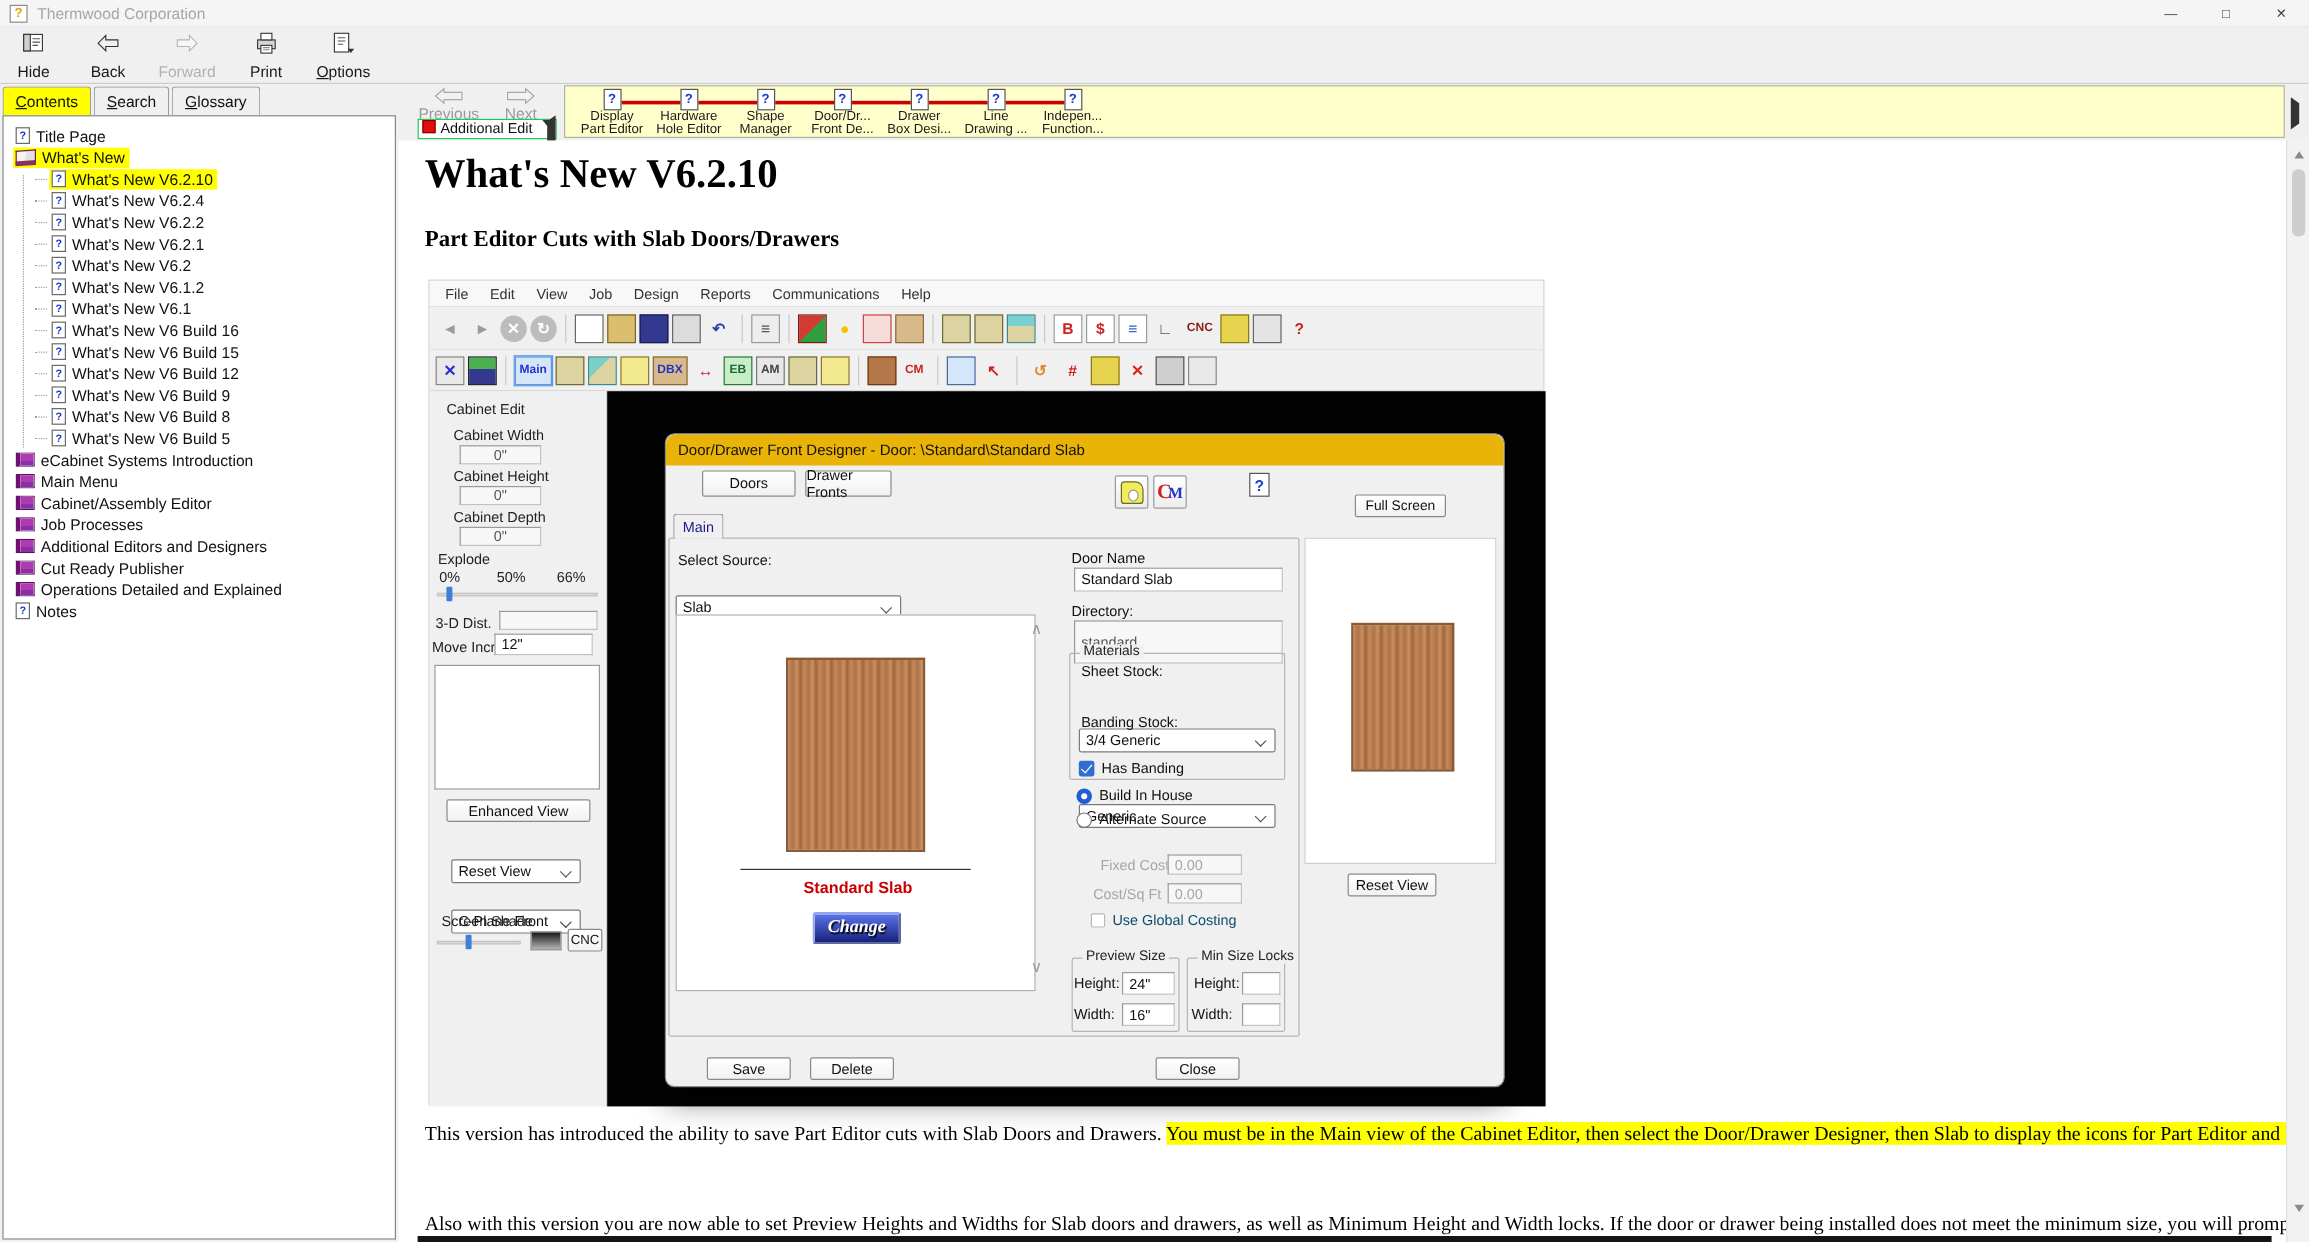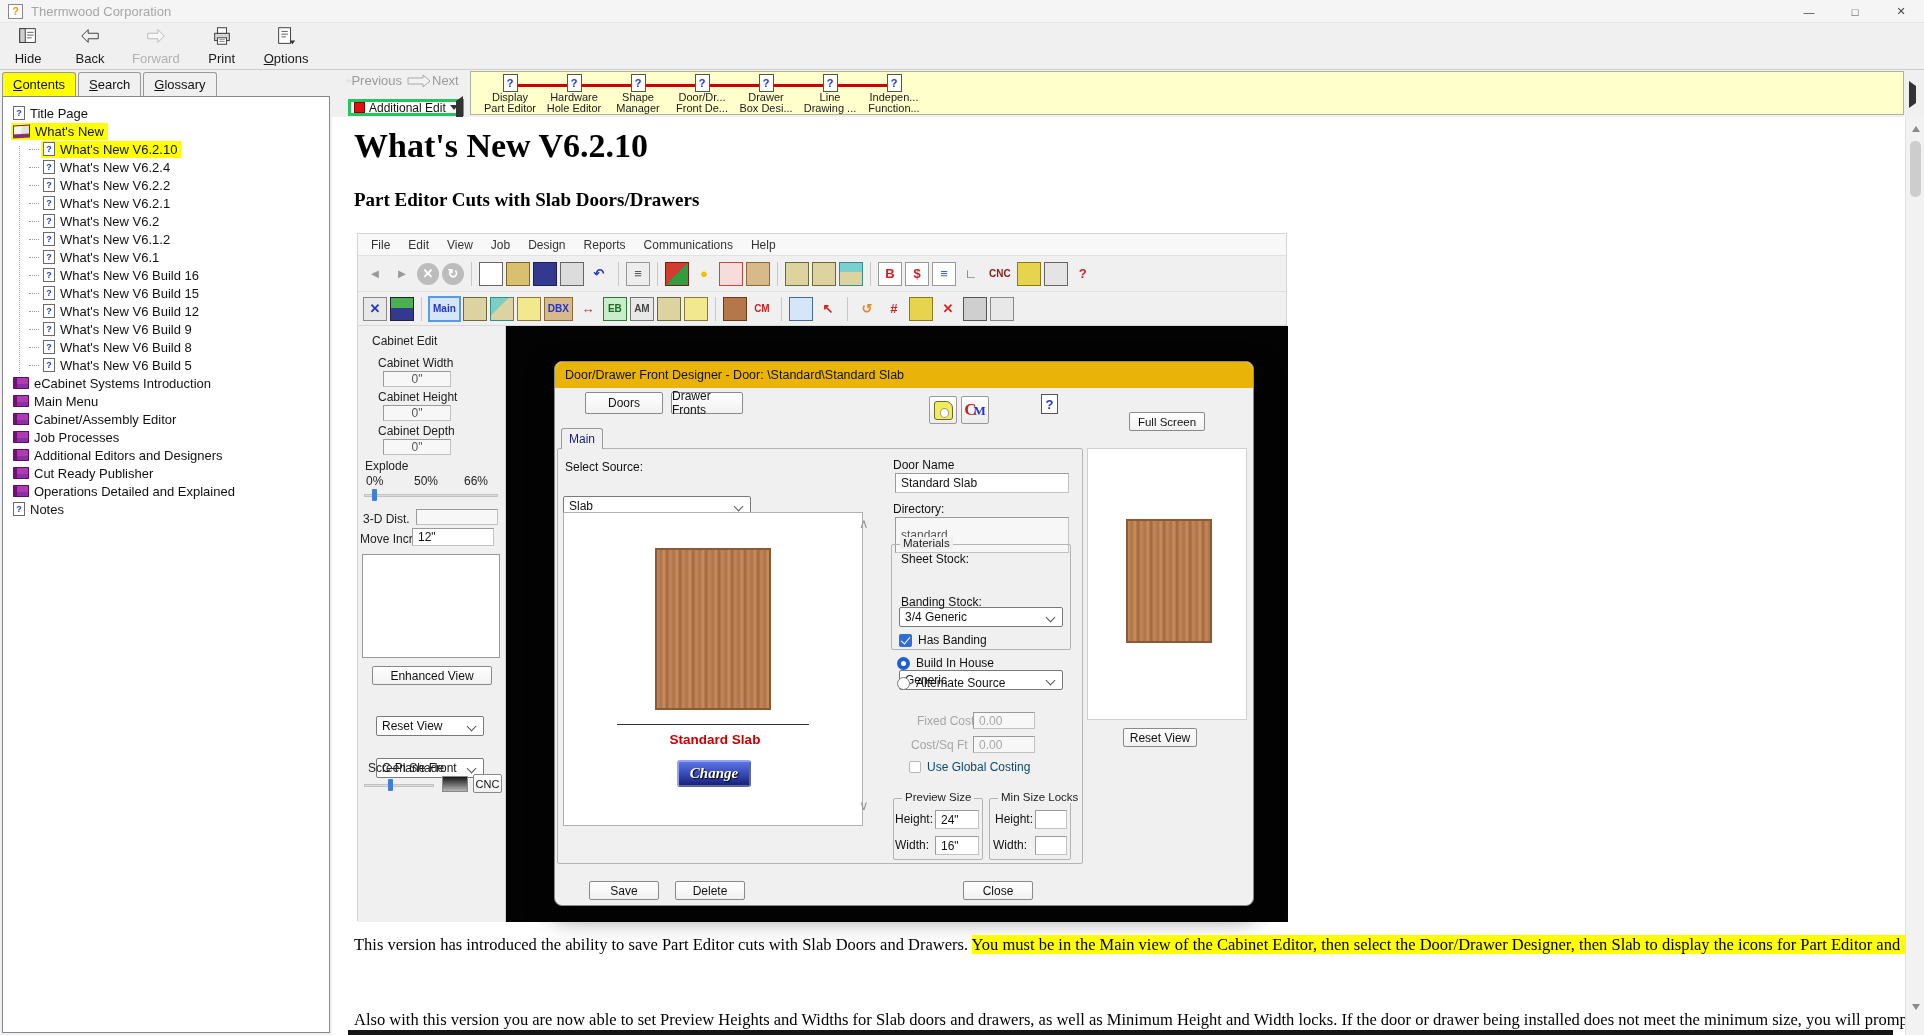--- a/index.html
+++ b/index.html
@@ -36,28 +36,28 @@
   .twrap{display:flex;align-items:center;padding:1px 4px 1px 2px}
   .twrap.hl{background:#ffff00}
   .ticon{margin-right:5px;flex:none}
   .i-page{width:12px;height:14px;background:#fff;border:1px solid #6a6a6a;font-size:9px;font-weight:bold;color:#1a3acc;display:flex;align-items:center;justify-content:center}
   .i-open{width:17px;height:13px;background:linear-gradient(100deg,#f4f4f4 45%,#e0e0e0 55%);border:1px solid #7a1a5a;border-bottom:4px solid #8b2f6a;transform:skewY(-4deg)}
   .i-book{width:16px;height:12px;background:linear-gradient(180deg,#b03ab0 60%,#8b2fa8 60%);border:1px solid #5a1060;border-left:4px solid #701070;border-radius:1px}
   .tree-vline{position:absolute;left:16px;top:49px;height:227px;border-left:1px dotted #9a9a9a}
 
   
   .topicbar{position:absolute;left:332px;top:70px;width:1592px;height:47px;background:#f0f0f0}
-  .navb{position:absolute;display:flex;flex-direction:row;align-items:center;width:56px}
+  .navb{position:absolute;display:flex;flex-direction:column;align-items:center;width:56px}
   .navb .lbl{font-size:13px;color:#9a9a9a}
   .flowpanel{position:absolute;left:138px;top:1px;width:1434px;height:44px;background:#ffffcc;border:1px solid #b2b2a0}
   .flowline{position:absolute;left:39px;top:12px;width:384px;height:3px;background:#cc0000}
   .flow-btn{position:absolute;top:2px;width:62px;display:flex;flex-direction:column;align-items:center}
   .qpage{width:15px;height:18px;background:#fff;border:1px solid #555;font-size:11px;font-weight:bold;color:#1a3acc;display:flex;align-items:center;justify-content:center;position:relative;z-index:2}
   .fl1,.fl2{font-size:11px;line-height:11px;color:#1a1a1a;white-space:nowrap}
-  .addedit{position:absolute;left:16px;top:29px;width:116px;height:17px;background:#fff;border:3px solid #22c55e;display:flex;align-items:center;padding:0 3px;gap:4px}
+  .addedit{position:absolute;left:16px;top:29px;width:116px;height:17px;background:#fff;border:1px solid #22c55e;display:flex;padding:0 3px;gap:4px}
   .redsq{width:11px;height:11px;background:#e01010;border:1px solid #8a0000;flex:none}
   .addedit .lbl{font-size:12px;color:#111;white-space:nowrap;overflow:hidden;flex:1}
   .tri-l{width:0;height:0;border-top:5px solid transparent;border-bottom:5px solid transparent;border-right:7px solid #333}
   .tri-r{width:0;height:0;border-top:5px solid transparent;border-bottom:5px solid transparent;border-left:7px solid #333}
   .tri-dn-s{width:0;height:0;border-left:4px solid transparent;border-right:4px solid transparent;border-top:5px solid #333}
 
   
   .content{position:absolute;left:332px;top:117px;width:1573px;height:918px;background:#fff;overflow:hidden}
   .heading{position:absolute;left:22px;top:10px;font-family:"Liberation Serif",serif;font-weight:bold;font-size:34px;color:#000}
   .subtitle{position:absolute;left:22px;top:72px;font-family:"Liberation Serif",serif;font-weight:bold;font-size:19px;color:#000}

